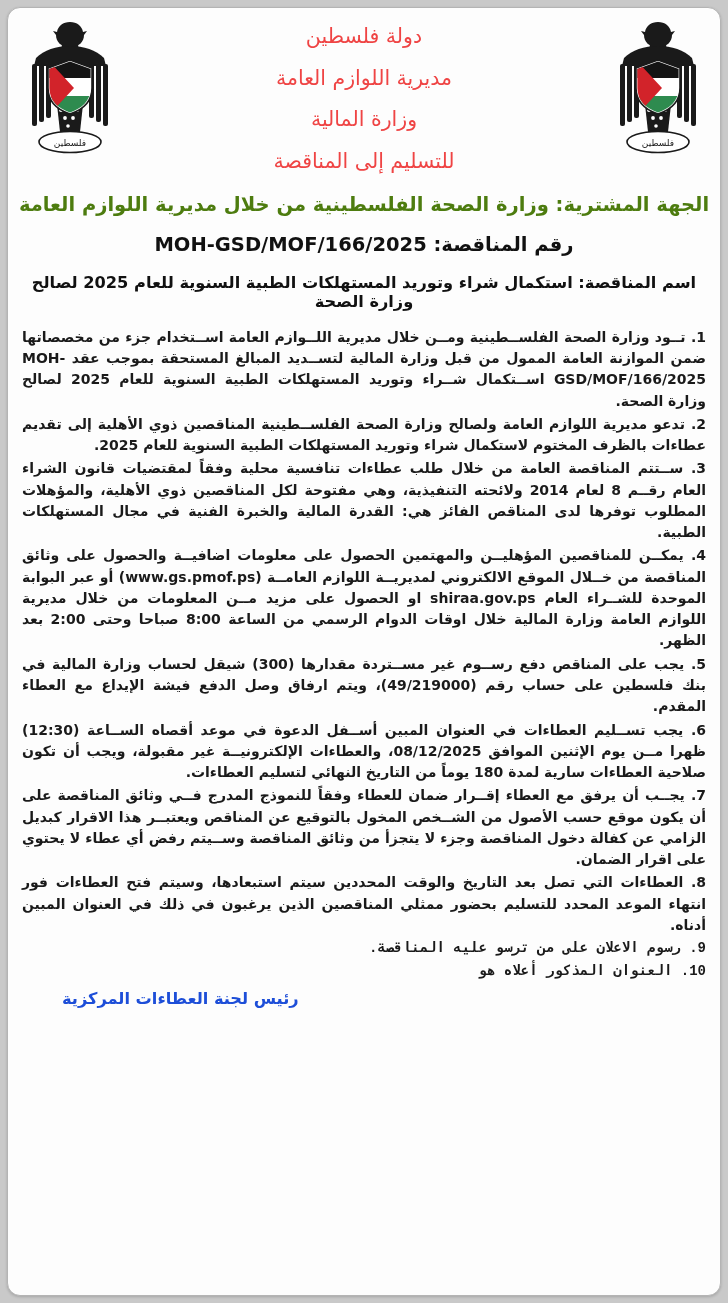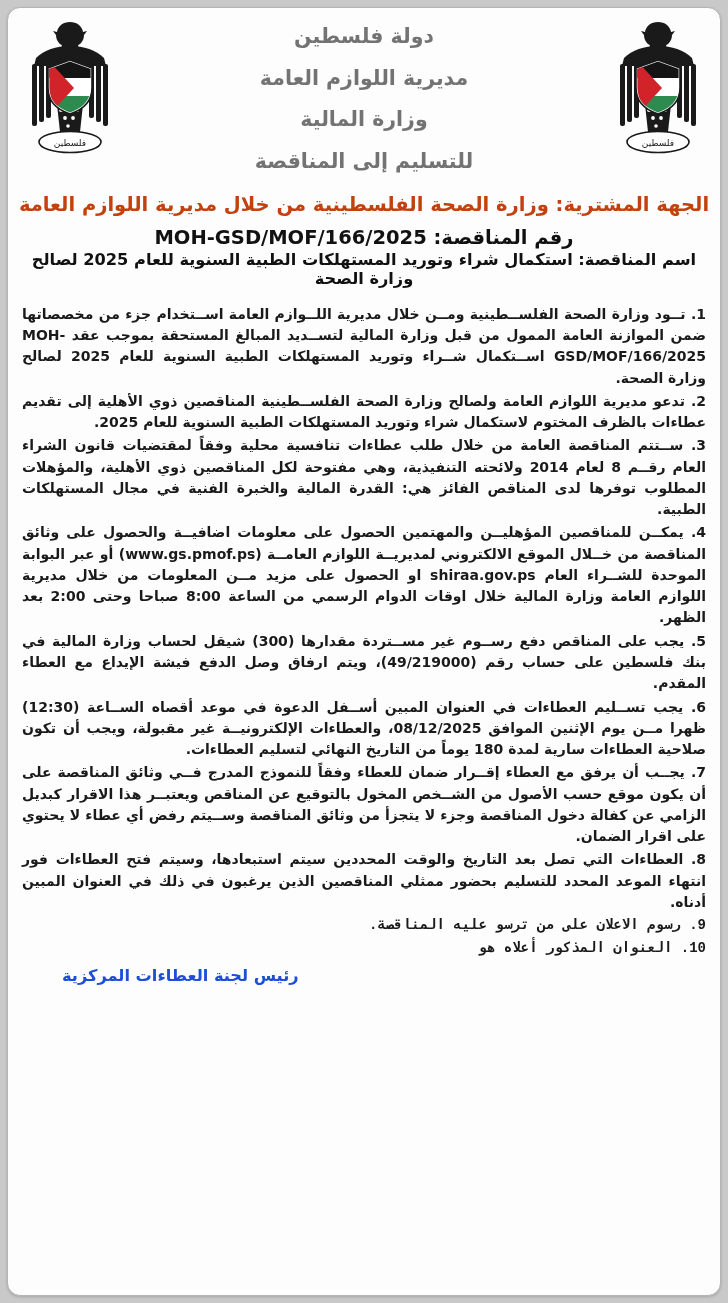--- a/index.html
+++ b/index.html
@@ -40,46 +40,47 @@
     height: 150px;
     flex: 0 0 auto;
   }
   .emblem svg { display: block; width: 100%; height: 100%; }
   .header-titles {
     flex: 1 1 auto;
     text-align: center;
     padding-top: 12px;
   }
   .header-titles div {
-    font-weight: bold;
+    font-weight: normal;
     font-size: 20.5px;
-    color: #737373;
+    color: #ef4444;
     line-height: 1.0;
     margin-bottom: 21px;
     letter-spacing: 0px;
   }
 
   
   .meta {
     text-align: center;
     margin-top: 2px;
   }
   .meta .buyer {
     font-weight: bold;
     font-size: 19.5px;
-    color: #c2410c;
+    color: #4d7c0f;
     line-height: 1.15;
-    margin-bottom: 11px;
+    margin-bottom: 18px;
     text-align: center;
   }
   .meta .tender-no {
     font-weight: bold;
     font-size: 19.5px;
     color: #111;
     line-height: 1.15;
+    margin-bottom: 16px;
   }
   .meta .tender-name {
     font-weight: bold;
     font-size: 16.2px;
     color: #111;
     line-height: 1.2;
     margin-bottom: 15px;
     padding: 0 4px;
   }
   .ltr { direction: ltr; unicode-bidi: embed; display: inline-block; }

